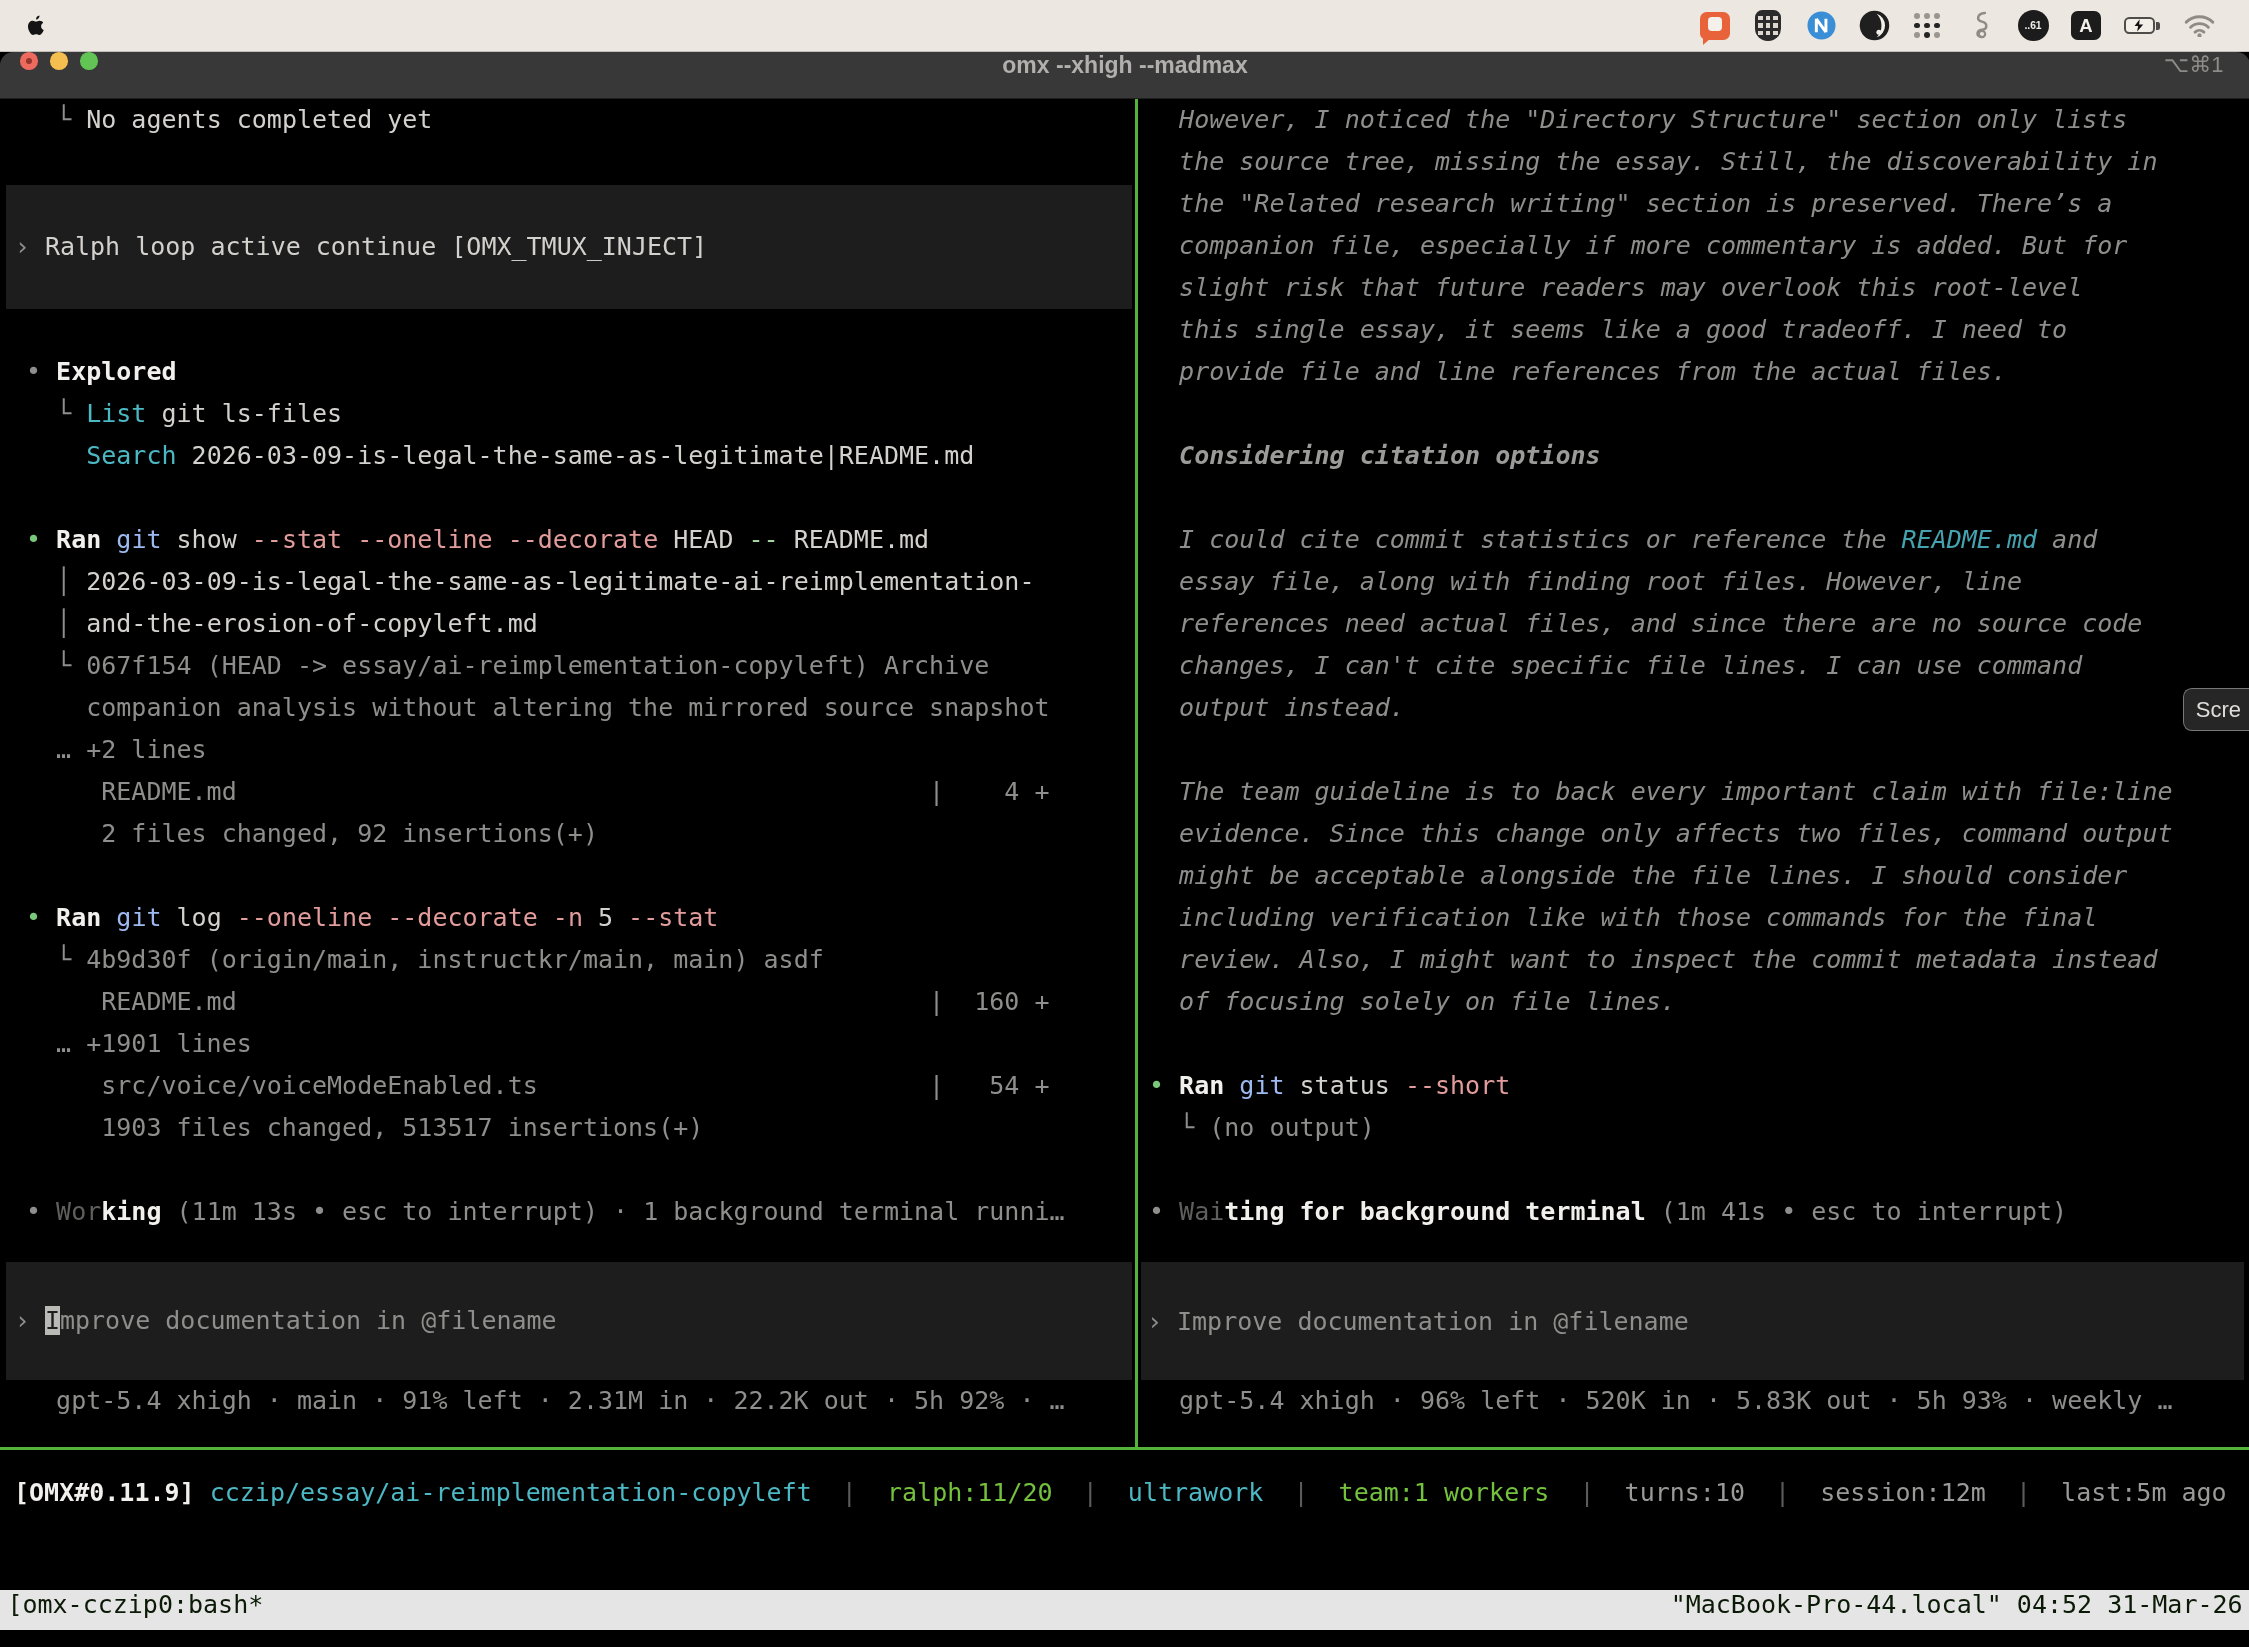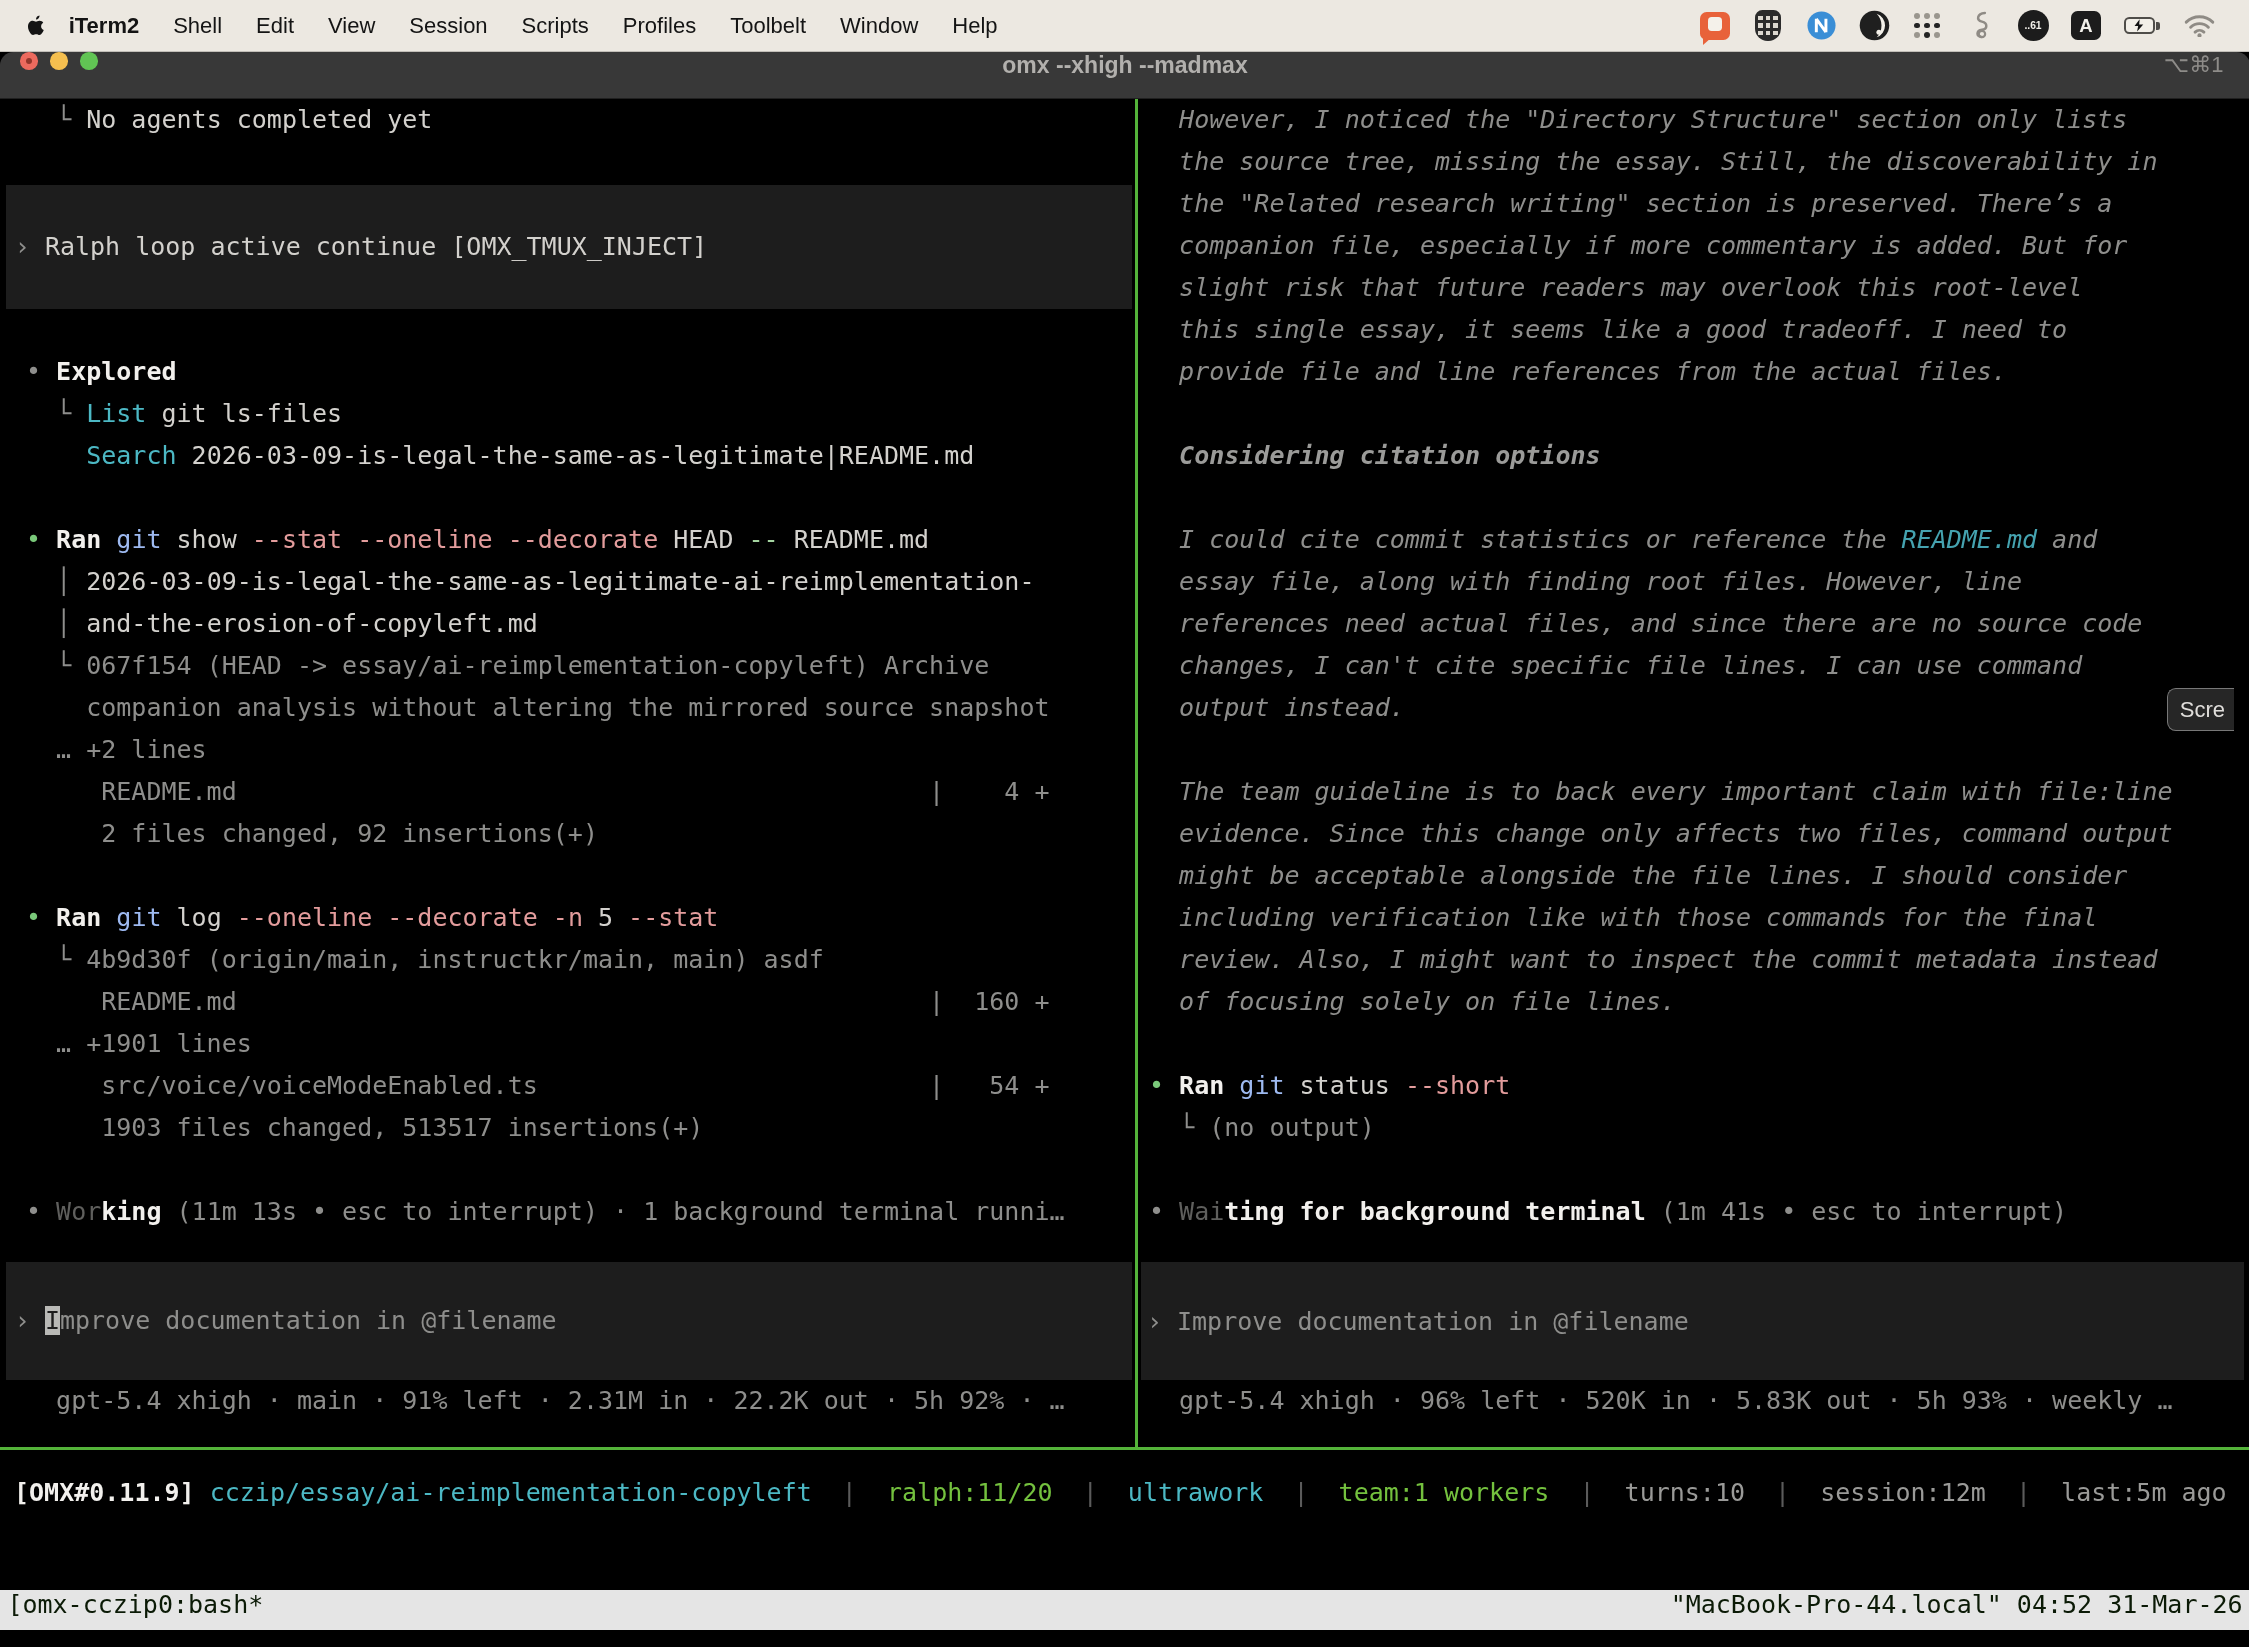--- a/index.html
+++ b/index.html
@@ -75,45 +75,33 @@
   .c-lg{color:#a4d4a0;}
   .c-it{color:#8e8e8c;font-style:italic;}
   .c-itb{color:#9b9b99;font-style:italic;font-weight:700;}
   .c-cyi{color:#45a3b0;font-style:italic;}
   .c-cur{background:#b9b9b6;color:#1d1d1d;}
   .c-sep{color:#5b5b5b;}
   .c-sg{color:#74c13e;}
   .c-sgr{color:#9a9a98;}
 
   
-  .screen-tab{position:absolute;right:16px;top:688px;height:41px;background:#262626;border:1.5px solid #787878;border-right:none;
+  .screen-tab{position:absolute;right:0;top:688px;height:41px;background:#262626;border:1.5px solid #787878;border-right:none;
     border-radius:8.9px 0 0 8.9px;display:flex;align-items:center;padding:0 8.9px 0 11.8px;z-index:50;
     font-family:"Liberation Sans",sans-serif;font-size:22px;color:#e0dedb;}
 </style>
 </head>
 <body>
 
 <div class="menubar">
   <span class="apple">
     <svg width="17.7" height="21.4" viewBox="0 0 384 512">
         <path fill="#141414" d="M318.7 268.7c-.2-36.7 16.4-64.4 50-84.8-18.8-26.9-47.2-41.7-84.7-44.6-35.5-2.8-74.3 20.7-88.5 20.7-15 0-49.4-19.7-76.4-19.7C63.3 140.3 4 184.8 4 273.5q0 39.3 14.4 81.2c12.8 36.7 59 126.7 107.2 125.2 25.2-.6 43-17.9 75.8-17.9 31.8 0 48.3 17.9 76.4 17.9 48.6-.7 90.4-82.5 102.6-119.3-65.2-30.7-61.7-90-61.7-91.9zM258.1 75.3c24.4-29 22.2-55.4 21.5-64.9-21.6 1.3-46.6 14.7-60.8 31.2-15.7 17.8-24.9 39.8-22.9 64.6 23.3 1.8 44.6-10.2 62.2-30.9z"></path>
       </svg>
   </span>
-  <span class="menu-items">
-      <span class="menu-item app">iTerm2</span>
-      <span class="menu-item">Shell</span>
-      <span class="menu-item">Edit</span>
-      <span class="menu-item">View</span>
-      <span class="menu-item">Session</span>
-      <span class="menu-item">Scripts</span>
-      <span class="menu-item">Profiles</span>
-      <span class="menu-item">Toolbelt</span>
-      <span class="menu-item">Window</span>
-      <span class="menu-item">Help</span>
-    </span>
   <span class="status-icons">
     <span class="sicon">
         <span class="chat-ic"></span>
       </span>
     <span class="sicon">
       <span class="shield-ic">
           <i></i>
           <i></i>
           <i></i>
           <i></i>

